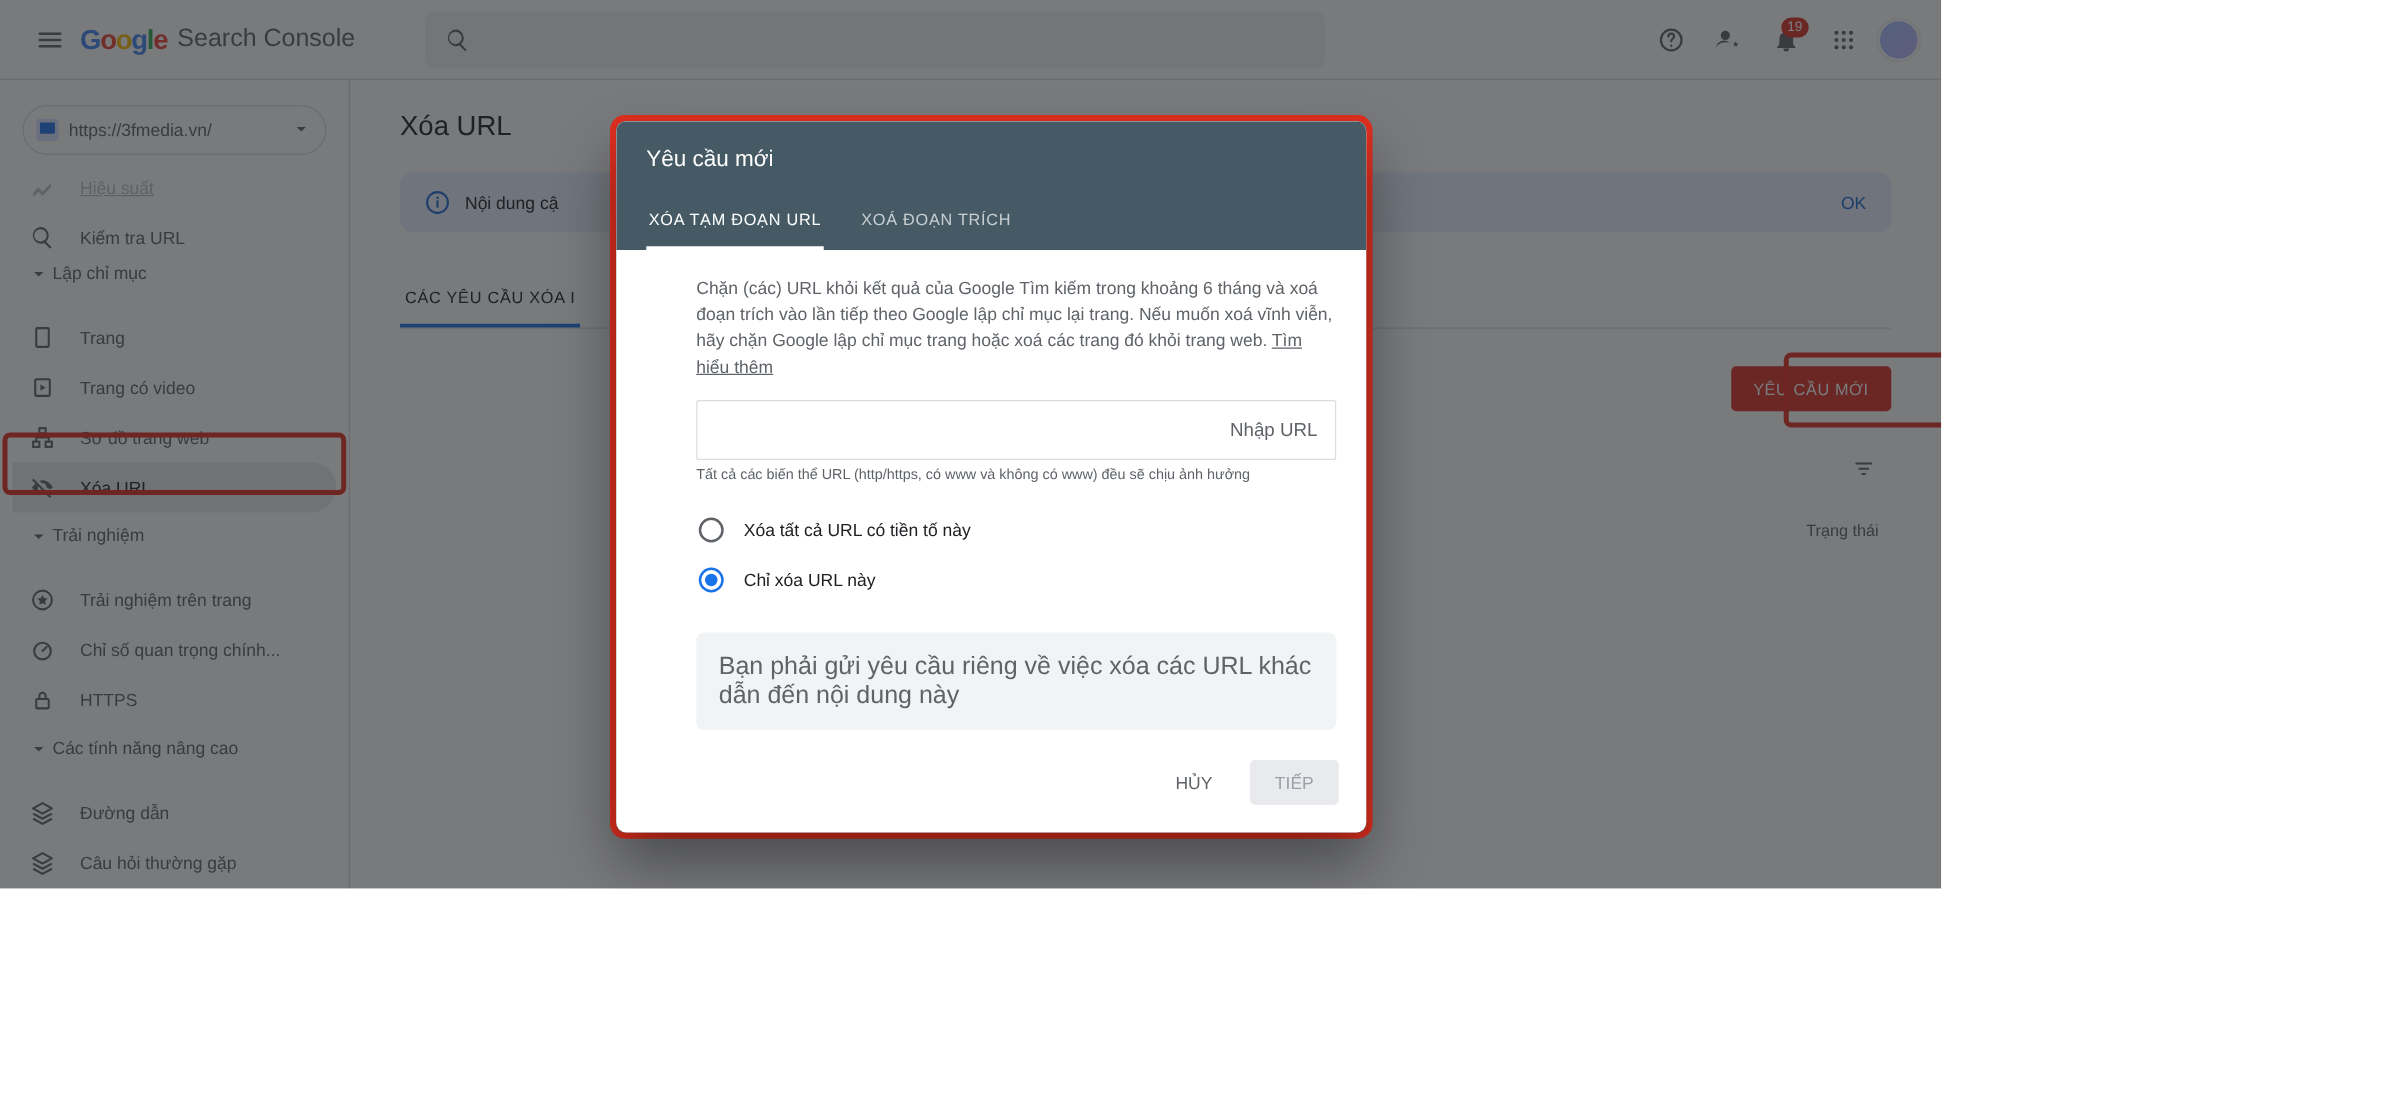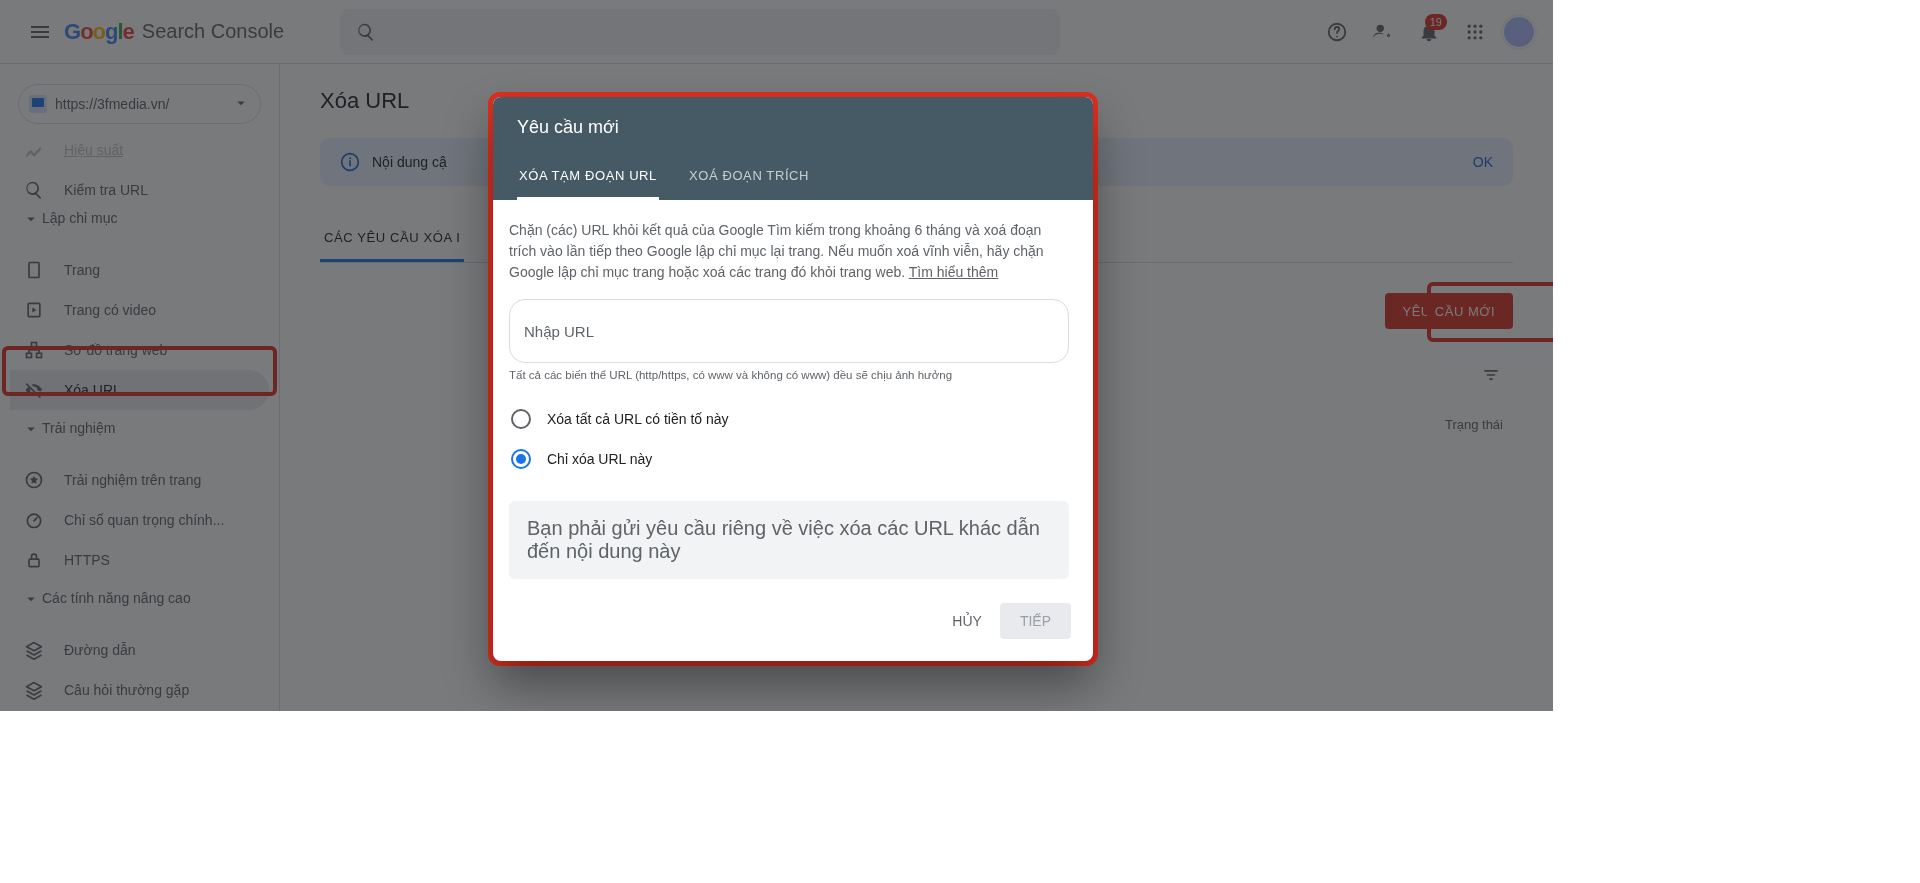--- a/index.html
+++ b/index.html
@@ -71,33 +71,33 @@
 
   
   .overlay { position:absolute; inset:0; background:var(--overlay); }
   .dialog-highlight { position:absolute; left:488px; top:92px; width:610px; border:5px solid var(--hl-red); border-radius:12px; }
   .dialog { background:#fff; border-radius:8px; overflow:hidden; box-shadow:0 24px 48px rgba(0,0,0,.4);}
   .dlg-head { background:var(--dialog-head); color:#fff; padding:20px 24px 0 24px;}
   .dlg-title { font-size:18px; font-weight:400; margin-bottom:18px;}
   .dlg-tabs { display:flex; gap:28px;}
   .dlg-tab { font-size:13px; letter-spacing:.6px; color:rgba(255,255,255,.7); padding:12px 2px 14px 2px; font-weight:500; }
   .dlg-tab.active { color:#fff; border-bottom:3px solid #fff;}
-  .dlg-body { padding:20px 24px 4px 16px;}
+  .dlg-body { padding:20px 24px 4px 16px;margin-left:48px;}
   .dlg-desc { color:var(--text-med); font-size:14px; line-height:1.5;}
   .dlg-desc .lnk { color:var(--text-med); text-decoration:underline;}
-  .url-input { width:100%; height:64px; border:1px solid var(--divider); border-radius:16px; padding:0 14px; font-size:15px; margin-top:16px; outline:none;}
+  .url-input { width:100%; height:48px; border:1px solid var(--divider); border-radius:2px; padding:0 14px; font-size:15px; margin-top:16px; outline:none;text-align:right;}
   .url-input::placeholder{color:var(--text-med);}
   .help-sm { font-size:11.5px; color:var(--text-med); margin-top:6px;}
   .radios { margin-top:18px;}
   .radio-row { display:flex; align-items:center; gap:16px; padding:10px 2px; font-size:14px; color:var(--text-dark);}
   .radio-dot { width:20px; height:20px; border:2px solid var(--text-med); border-radius:50%; display:flex; align-items:center; justify-content:center;}
   .radio-dot.sel { border-color:#1a73e8;}
   .radio-dot.sel::after{content:""; width:10px;height:10px;border-radius:50%; background:#1a73e8;}
   .note-box { margin-top:22px; background:#f1f3f4; border-radius:6px; padding:16px 18px; color:var(--text-med); font-size:20px;}
-  .dlg-actions { display:flex; justify-content:flex-end; padding:20px 22px 22px 22px;margin-left:17px;}
+  .dlg-actions { display:flex; justify-content:flex-end; gap:12px; padding:20px 22px 22px 22px;margin-left:17px;}
   .txt-btn { height:36px; padding:0 18px; background:transparent; border:none; color:var(--text-med); font-size:14px; font-weight:500; border-radius:4px;}
   .primary-btn { height:36px; padding:0 20px; background:#e8eaed; color:#9aa0a6; border:none; font-size:14px; font-weight:500; border-radius:4px;}
 
   
   svg.ic16{width:18px;height:18px;}
   svg.ic20{width:20px;height:20px;}
   svg.ic22{width:22px;height:22px;}
   svg.ic24{width:24px;height:24px;}
 </style>
 </head>

